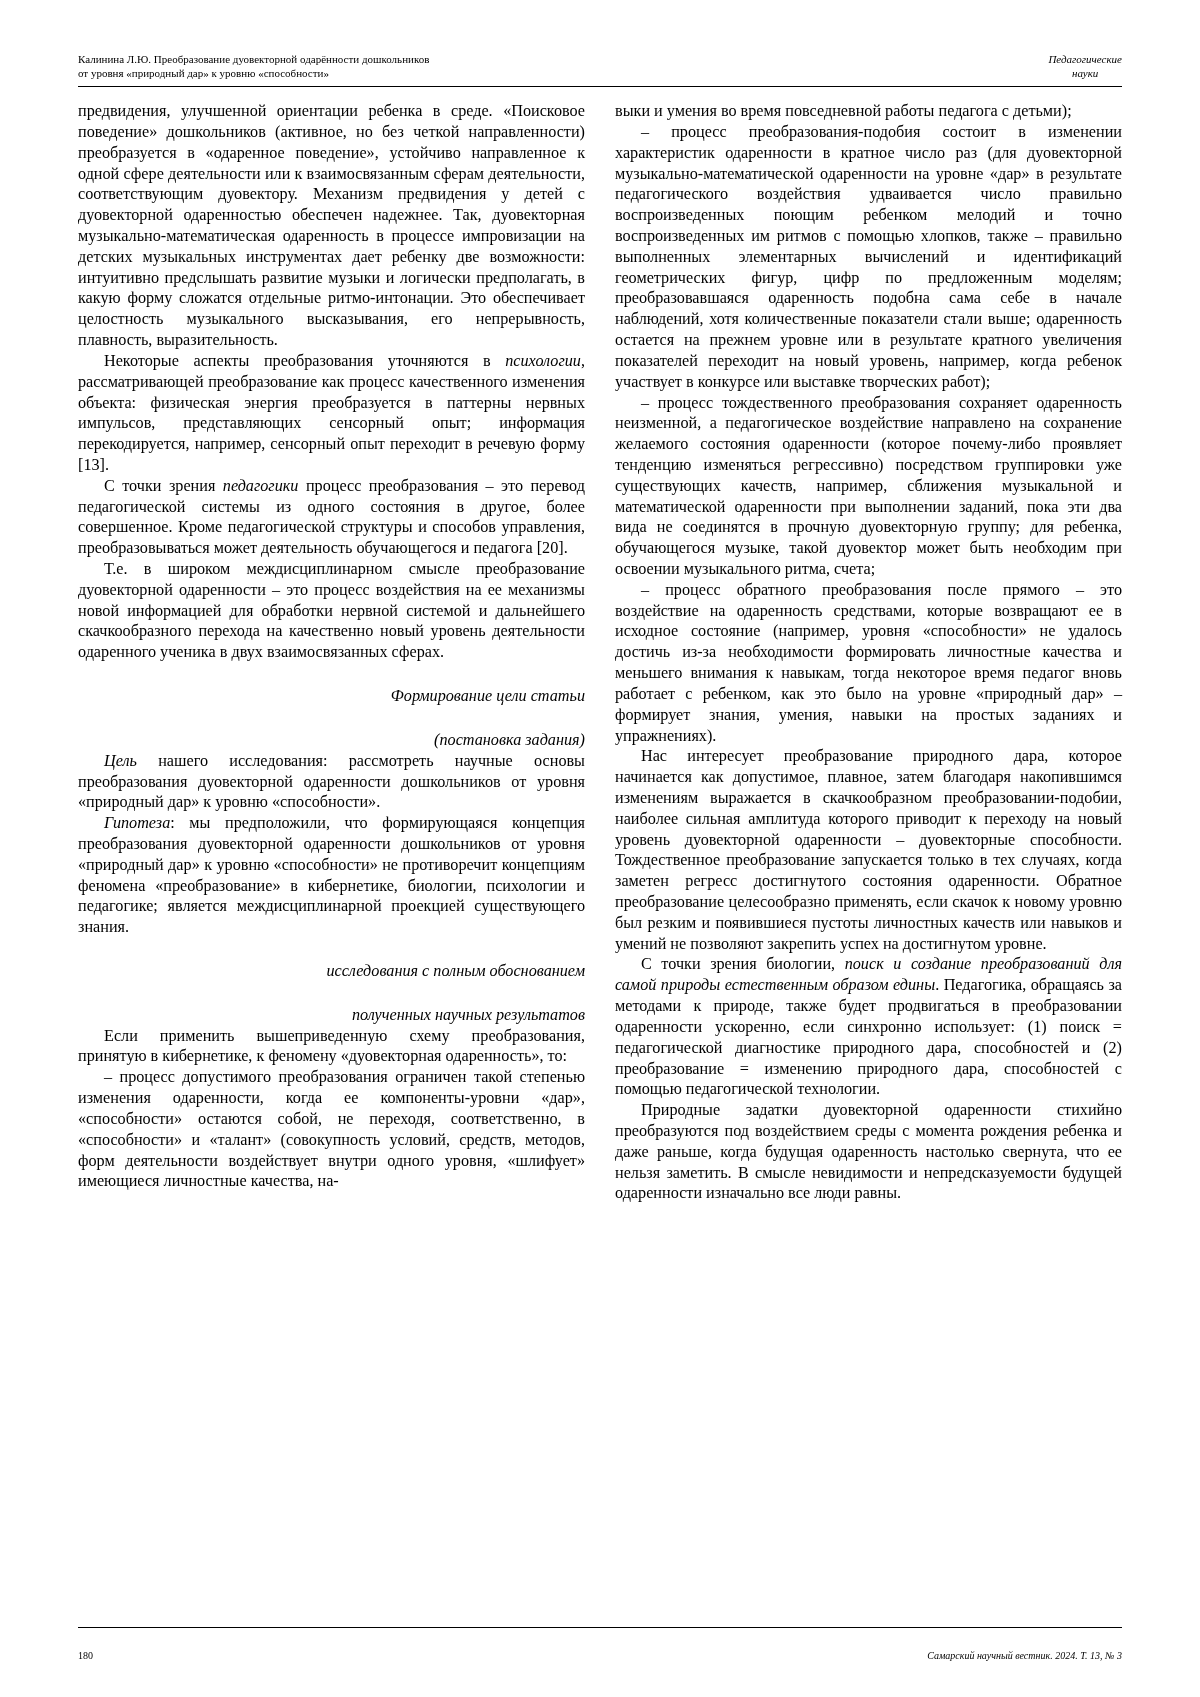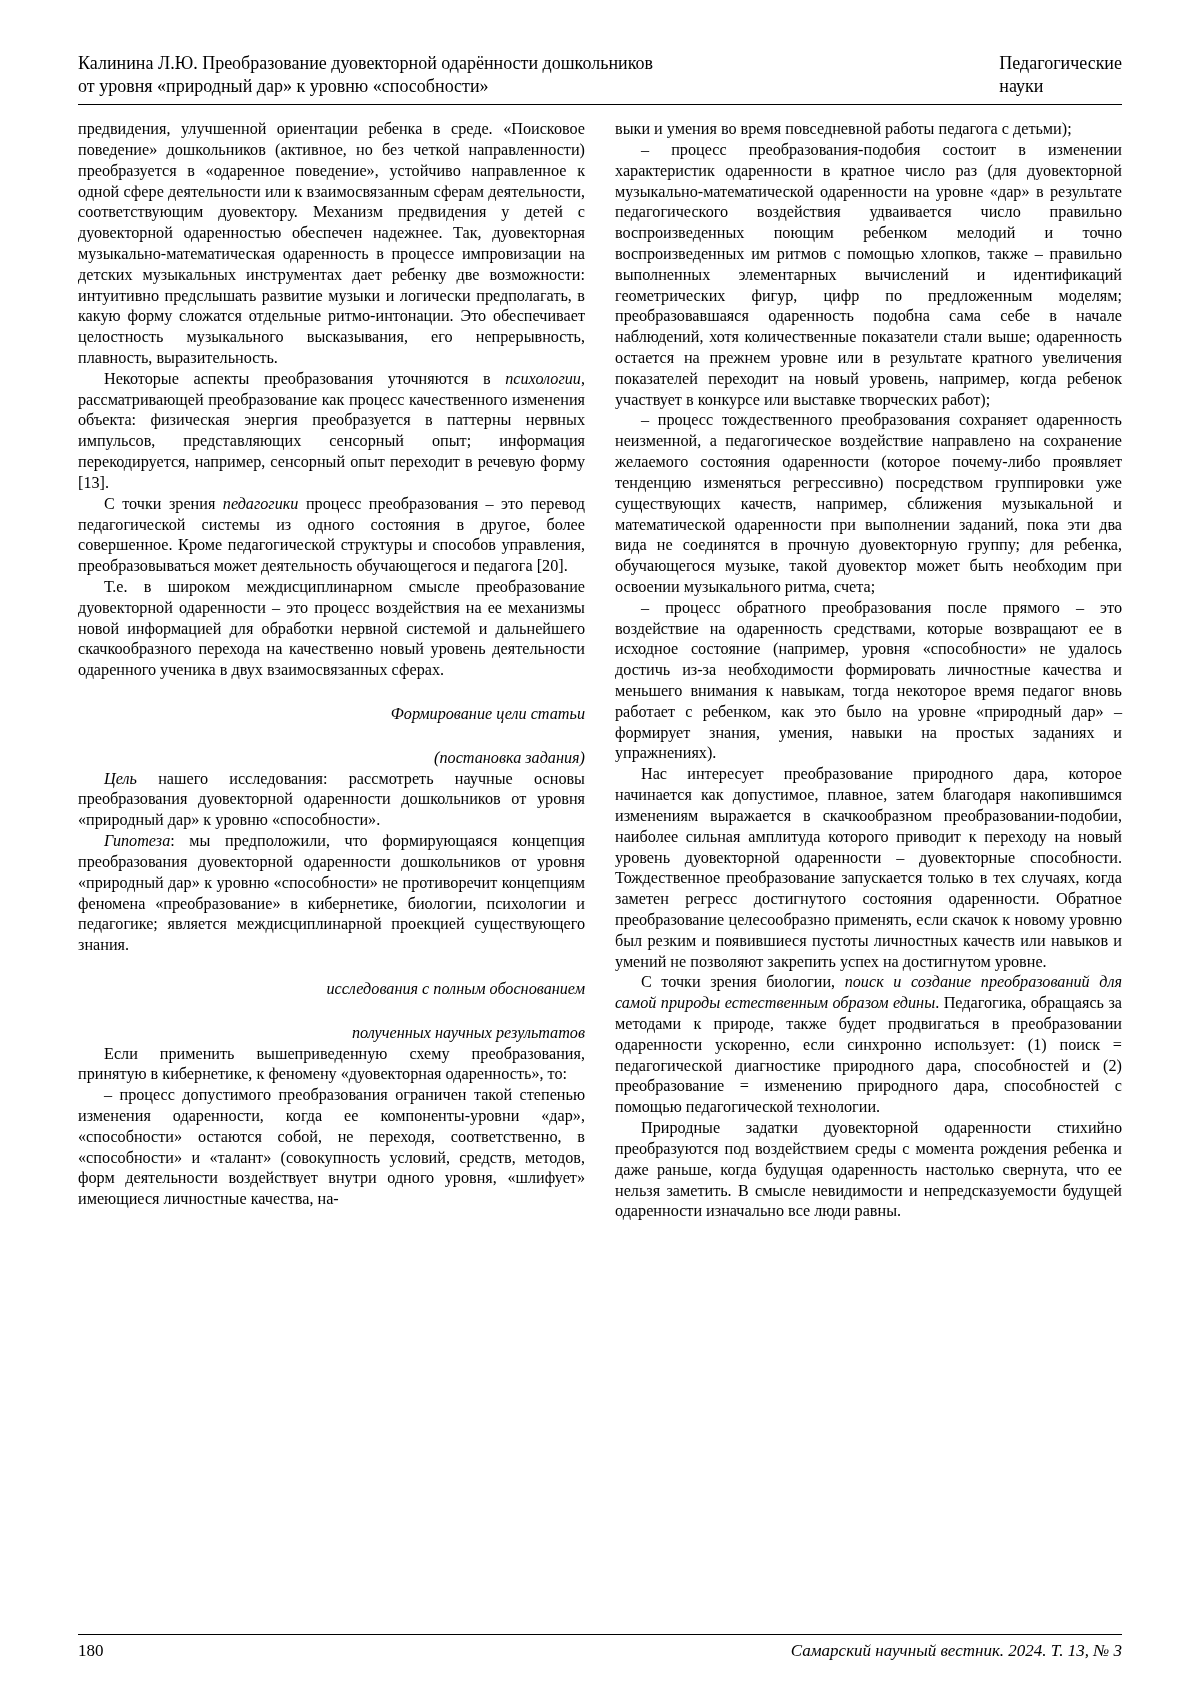--- a/index.html
+++ b/index.html
@@ -21,31 +21,32 @@
     height: 1697px;
     box-sizing: border-box;
     padding: 52px 78px 40px 78px;
   }
 
   
   .runhead {
     display: flex;
     justify-content: space-between;
     align-items: flex-start;
-    font-size: 18px;
+    font-size: 11px;
     line-height: 1.28;
     padding-bottom: 6px;
     border-bottom: 1.6px solid #000;
   }
   .runhead-left {
     max-width: 700px;
   }
   .runhead-left div { white-space: nowrap; }
   .runhead-right {
-    text-align: left;
+    text-align: center;
+    font-style: italic;
     white-space: nowrap;
   }
 
   
   .columns {
     margin-top: 14px;
     display: flex;
     gap: 30px;
     height: 1455px;
   }
@@ -70,25 +71,25 @@
   }
   .it { font-style: italic; }
 
   
   .footer {
     position: absolute;
     left: 78px;
     right: 78px;
     bottom: 36px;
     border-top: 1.6px solid #000;
-    padding-top: 6px;
+    padding-top: 22px;
     display: flex;
     justify-content: space-between;
     align-items: flex-end;
-    font-size: 17px;
+    font-size: 10px;
   }
   .footer-page { font-weight: normal; }
   .footer-journal { font-style: italic; }
 </style>
 </head>
 <body>
 
 <div class="page">
 
   <div class="runhead">

